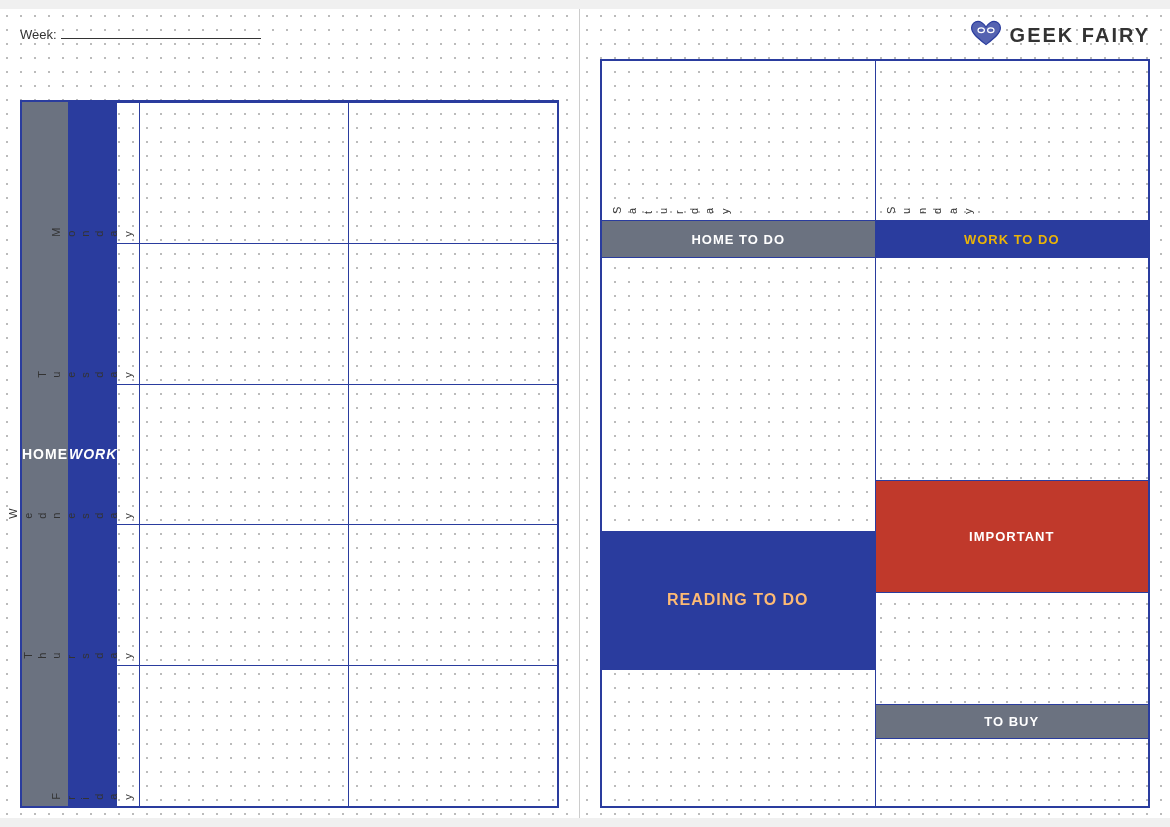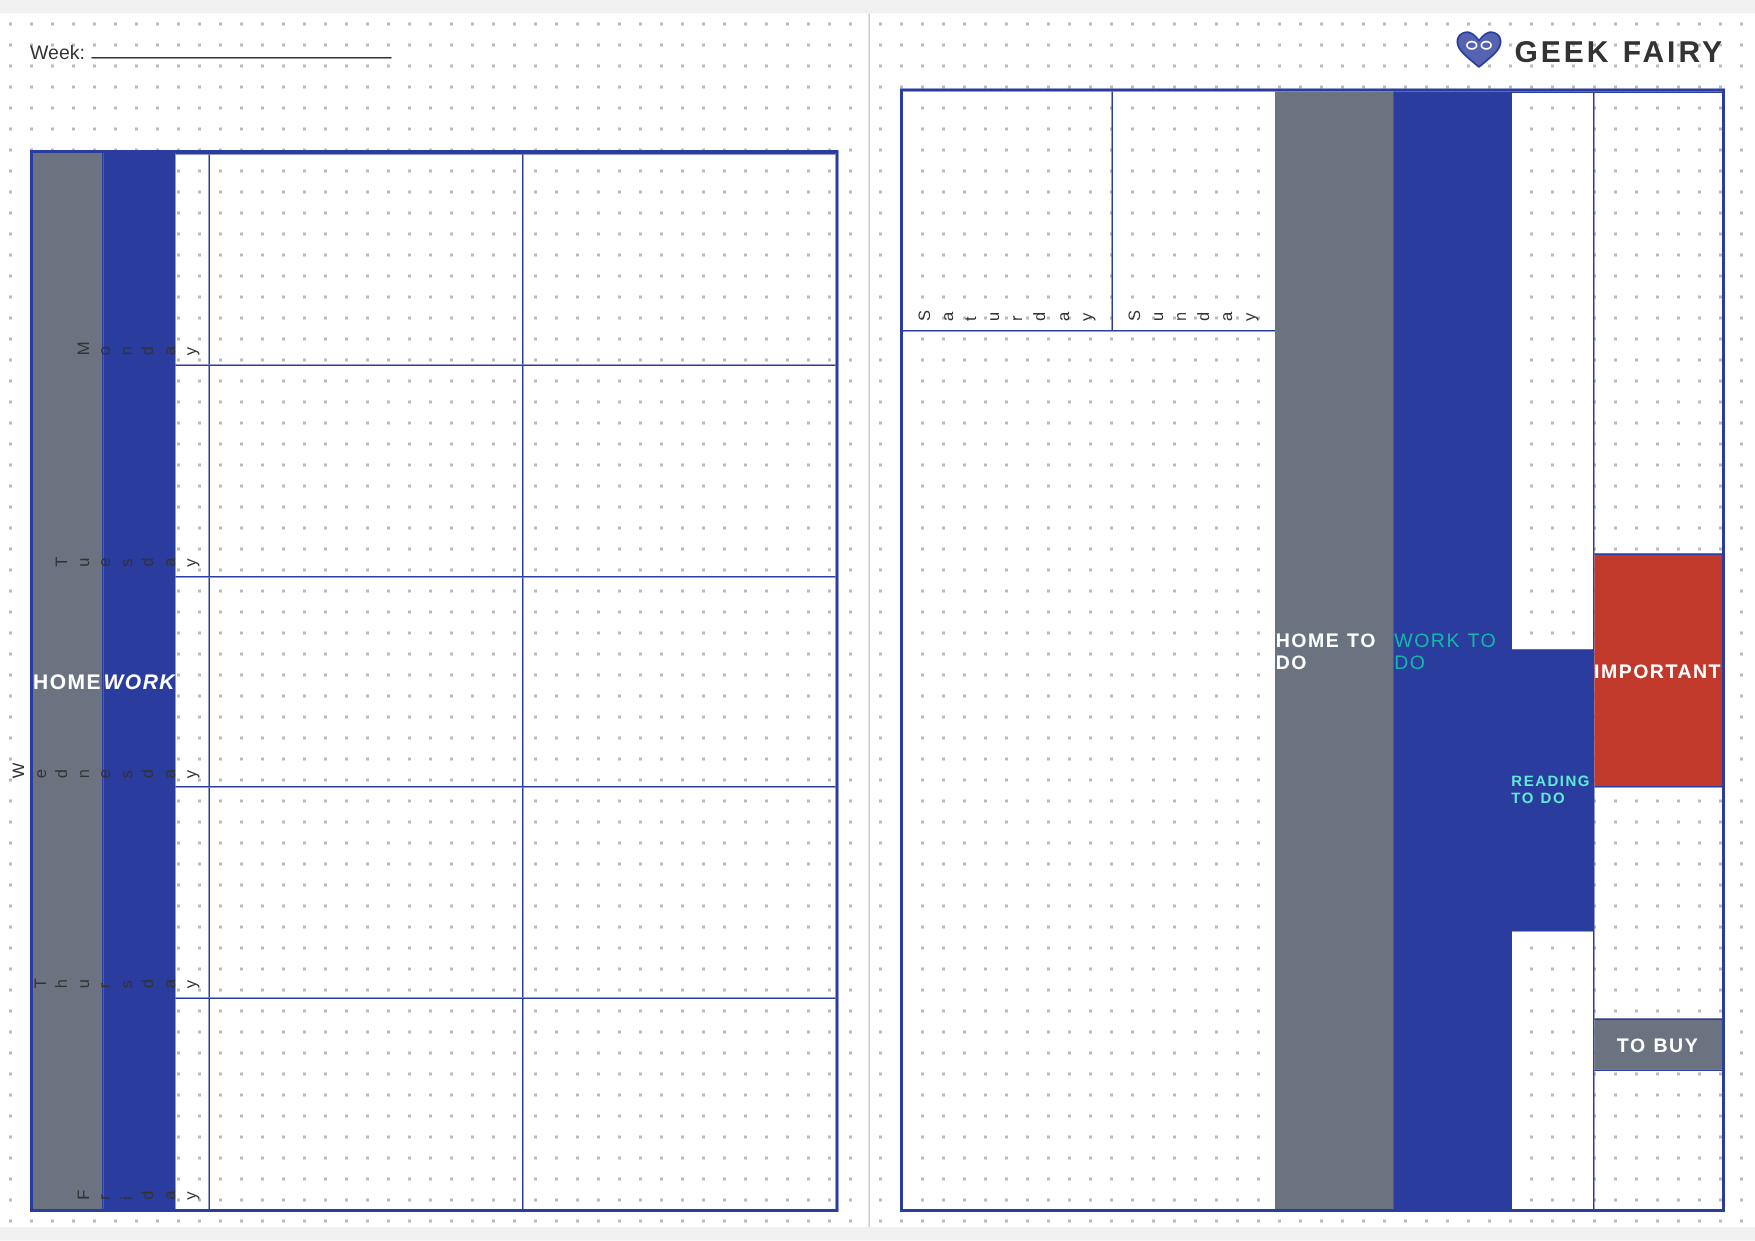--- a/index.html
+++ b/index.html
@@ -160,21 +160,21 @@
       font-weight: bold;
       letter-spacing: 2px;
       color: #333;
       text-transform: uppercase;
     }
 
     .right-content {
       flex: 1;
       border: 2px solid #2a3c9e;
       display: flex;
-      flex-direction: row;
+      flex-direction: column;
     }
 
     
     .weekend-row {
       display: flex;
       flex-direction: row;
       height: 160px;
       border-bottom: 1px solid #2a3c9e;
     }
 
@@ -217,37 +217,37 @@
       justify-content: center;
       font-size: 13px;
       font-weight: bold;
       letter-spacing: 1px;
       border-right: 1px solid #2a3c9e;
     }
 
     .todo-header-work {
       flex: 1;
       background: #2a3c9e;
-      color: #14b8a6;
-      display: flex;
-      align-items: center;
-      justify-content: center;
-      font-size: 13px;
-      font-weight: normal;
+      color: #eab308;
+      display: flex;
+      align-items: center;
+      justify-content: center;
+      font-size: 13px;
+      font-weight: bold;
       letter-spacing: 1px;
     }
 
     .reading-header {
       flex: 1;
       background: #2a3c9e;
-      color: #5eead4;
-      display: flex;
-      align-items: center;
-      justify-content: center;
-      font-size: 10px;
+      color: #fdba74;
+      display: flex;
+      align-items: center;
+      justify-content: center;
+      font-size: 16px;
       font-weight: bold;
       letter-spacing: 1px;
       border-right: 1px solid #2a3c9e;
     }
 
     .important-header {
       flex: 1;
       background: #c0392b;
       color: white;
       display: flex;

